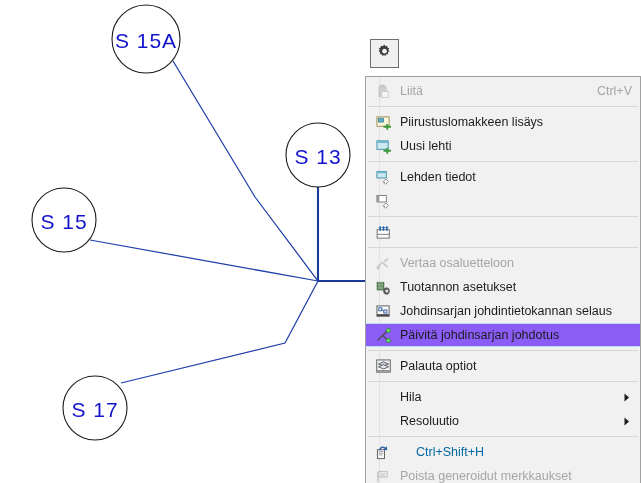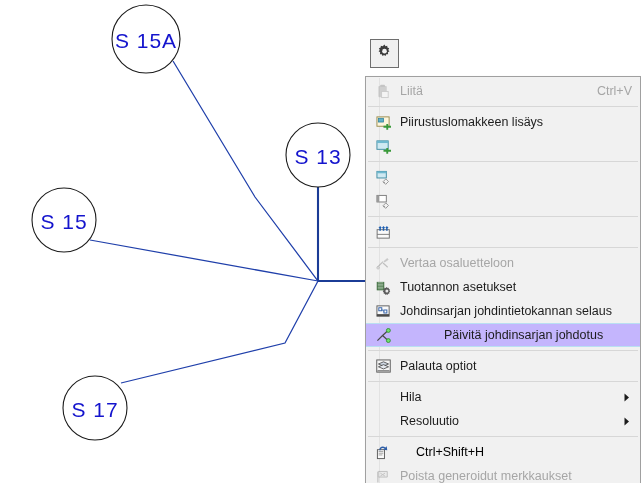--- a/index.html
+++ b/index.html
@@ -100,24 +100,23 @@
     display: flex;
     align-items: center;
     height: 24px;
     padding: 0 8px 0 6px;
     box-sizing: border-box;
     cursor: default;
     white-space: nowrap;
     z-index: 1;
   }
   .menu-item.selected {
-    background: #c4b5fd;
+    background: #8b5cf6;
     border-top: 1px solid #b9dff2;
     border-bottom: 1px solid #b9dff2;
-    gap: 44px;
   }
   .menu-item.disabled .menu-label,
   .menu-item.disabled .menu-shortcut {
     color: #a6a6a6;
   }
   .menu-icon {
     width: 22px;
     min-width: 22px;
     height: 18px;
     display: flex;
@@ -129,21 +128,21 @@
   .menu-label {
     flex: 1 1 auto;
     font-size: 12.5px;
     color: #1c1c1c;
     overflow: hidden;
     text-overflow: ellipsis;
   }
   .menu-shortcut {
     margin-left: 16px;
     font-size: 12.5px;
-    color: #000000;
+    color: #0369a1;
   }
   .submenu-arrow {
     margin-left: 16px;
     width: 10px;
     display: flex;
     justify-content: center;
   }
   .menu-sep {
     height: 1px;
     margin: 3px 2px 3px 2px;
@@ -227,31 +226,33 @@
       <span class="menu-label">Piirustuslomakkeen lisäys</span>
     </div>
     <div class="menu-item">
       <span class="menu-icon">
         <svg width="15" height="15" viewBox="0 0 16 16">
           <rect x="1" y="2" width="12" height="9" fill="#cfe9f2" stroke="#3e8ba3" stroke-width="1"></rect>
           <rect x="1" y="2" width="12" height="2.3" fill="#6fb8cf"></rect>
           <path d="M8 11.5h3v-2h2v2h3v2.2h-3v2h-2v-2H8z" fill="#3a9a3a"></path>
         </svg>
       </span>
+      <span class="menu-label">Uusi lehti</span>
     </div>
     <div class="menu-sep"></div>
     <div class="menu-item">
       <span class="menu-icon">
         <svg width="15" height="15" viewBox="0 0 16 16">
           <rect x="1" y="1.5" width="10" height="7" fill="#cfe9f2" stroke="#3e8ba3" stroke-width="1"></rect>
           <rect x="1" y="1.5" width="10" height="2" fill="#6fb8cf"></rect>
           <path d="M7.5 12.5l3-3 2.8 2.8-3 3z" fill="#f2f2f2" stroke="#8a8a8a" stroke-width="0.9"></path>
           <circle cx="8.6" cy="13.4" r="0.8" fill="#8a8a8a"></circle>
         </svg>
       </span>
+      <span class="menu-label">Lehden tiedot</span>
     </div>
     <div class="menu-item">
       <span class="menu-icon">
         <svg width="15" height="15" viewBox="0 0 16 16">
           <rect x="1" y="1.5" width="10" height="7" fill="#ffffff" stroke="#7a7a7a" stroke-width="1"></rect>
           <rect x="1" y="1.5" width="2.6" height="7" fill="#9a9a9a"></rect>
           <path d="M7.5 12.5l3-3 2.8 2.8-3 3z" fill="#f2f2f2" stroke="#8a8a8a" stroke-width="0.9"></path>
           <circle cx="8.6" cy="13.4" r="0.8" fill="#8a8a8a"></circle>
         </svg>
       </span>

